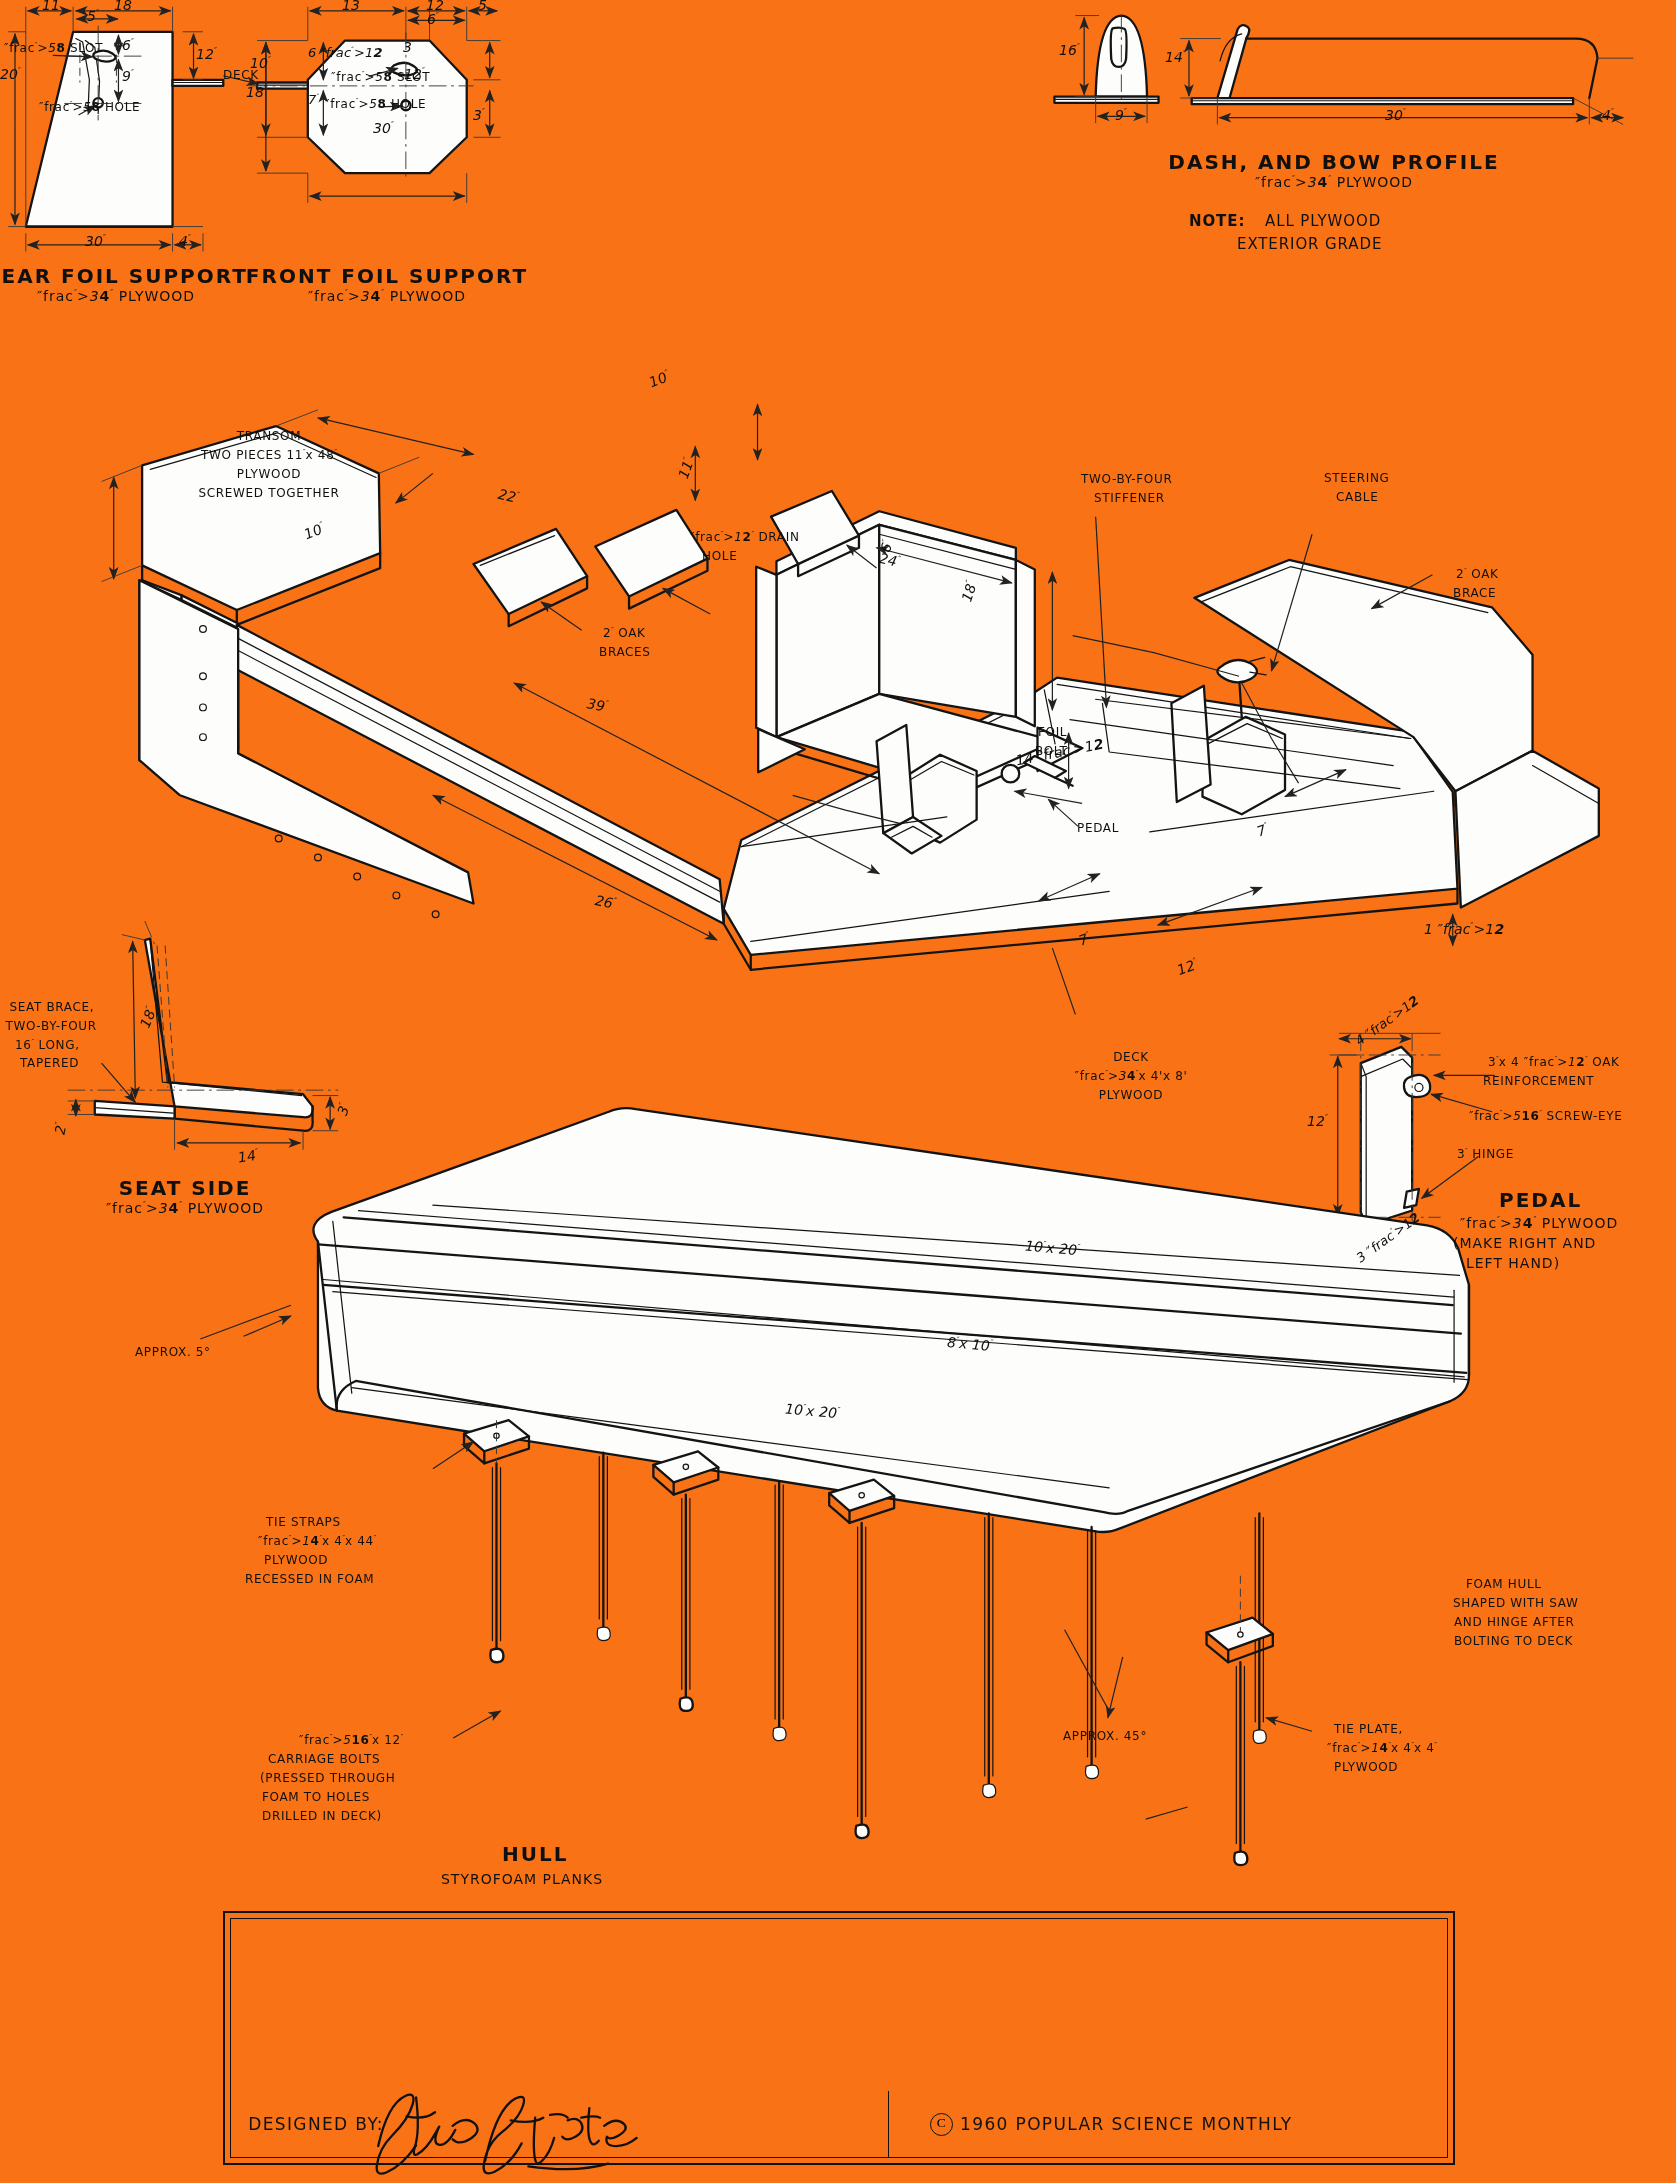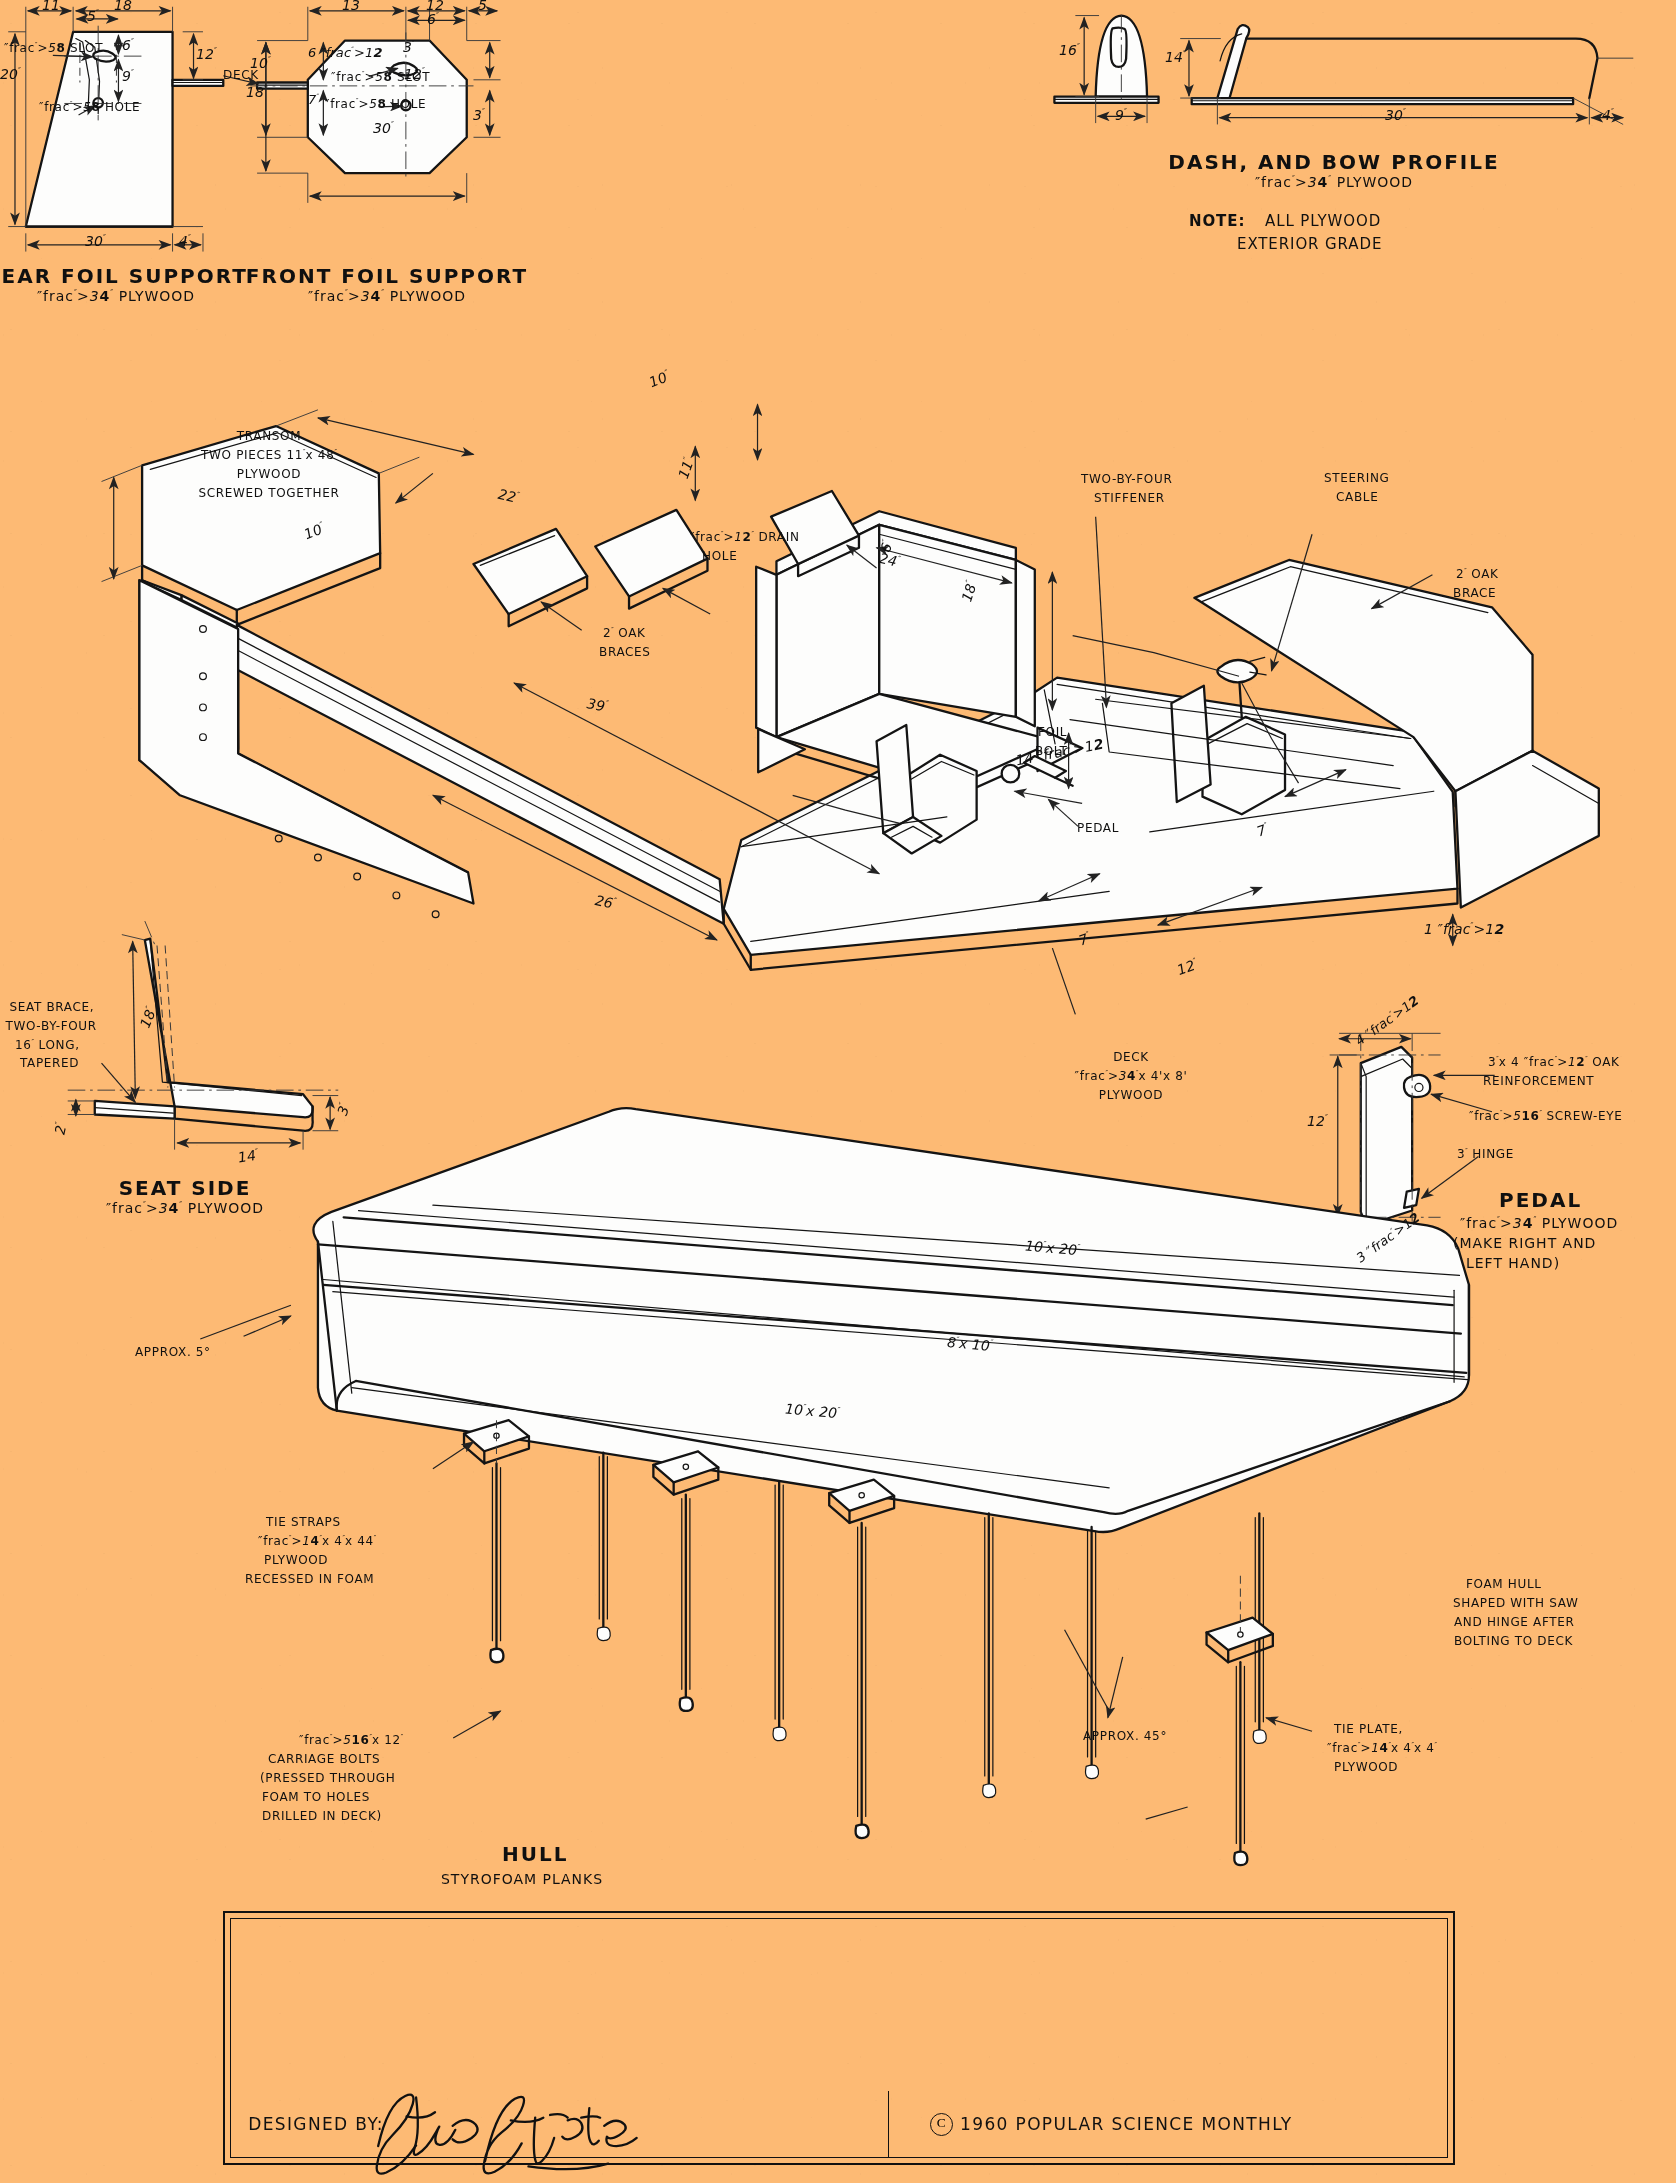--- a/index.html
+++ b/index.html
@@ -3,21 +3,21 @@
 <meta charset="utf-8">
 <title>Flying Platform Boat Plan</title>
 <style>
   html,body{margin:0;padding:0;background:#ffffff;}
   body{
     font-family:"Liberation Sans", sans-serif;
     width:1676px;height:2183px;position:relative;overflow:hidden;
     background:#fbfbf9;
   }
   
-  #sheet{position:absolute;inset:0;background:#fdba74;}
+  #sheet{position:absolute;inset:0;background:#f97316;}
   #sheet:before{
     content:"";position:absolute;inset:0;pointer-events:none;
     background:
       radial-gradient(circle at 12% 23%, rgba(0,0,0,.022) 0 0.7px, transparent 0.7px),
       radial-gradient(circle at 67% 58%, rgba(0,0,0,.02) 0 0.7px, transparent 0.7px),
       radial-gradient(circle at 38% 81%, rgba(0,0,0,.018) 0 0.7px, transparent 0.7px),
       radial-gradient(circle at 88% 14%, rgba(0,0,0,.02) 0 0.7px, transparent 0.7px),
       radial-gradient(circle at 5% 66%, rgba(0,0,0,.016) 0 0.7px, transparent 0.7px);
     background-size:93px 102px,129px 117px,110px 143px,149px 87px,74px 126px;
   }
@@ -609,21 +609,21 @@
 <div class="lt lbl" style="left:1334px;top:1722px;">TIE PLATE,</div>
 <div class="lt lbl" style="left:1327px;top:1741px;"><span class="&lt;sup">″frac<sup>″</sup>&gt;<i>1</i><b>4</b></span><sup>″</sup>x 4<sup>″</sup>x 4<sup>″</sup></div>
 <div class="lt lbl" style="left:1334px;top:1760px;">PLYWOOD</div>
 
 <div class="lt lbl" style="left:1466px;top:1577px;">FOAM HULL</div>
 <div class="lt lbl" style="left:1453px;top:1596px;">SHAPED WITH SAW</div>
 <div class="lt lbl" style="left:1454px;top:1615px;">AND HINGE AFTER</div>
 <div class="lt lbl" style="left:1454px;top:1634px;">BOLTING TO DECK</div>
 
 <div class="lt lbl" style="left:135px;top:1345px;">APPROX. 5°</div>
-<div class="lt lbl" style="left:1063px;top:1729px;margin-left:20px;">APPROX. 45°</div>
+<div class="lt lbl" style="left:1063px;top:1729px;">APPROX. 45°</div>
 
 <div id="titleblock">
   <div id="tb-inner">
     <div id="tb-r3">
       <div id="tb-c1">
         <span class="tbtxt" style="margin-left:17.6px;">DESIGNED BY:</span>
         <svg id="sig" viewBox="0 0 430 140">
           <title>Herb Pfister</title>
           <g fill="none" stroke="#111" stroke-width="3.4" stroke-linecap="round" stroke-linejoin="round">
             <path d="M18 96 q14 -62 40 -74 q16 -7 11 12 q-6 22 -30 46 q-20 20 -23 45 q-2 16 14 10 q24 -10 44 -40"></path>

